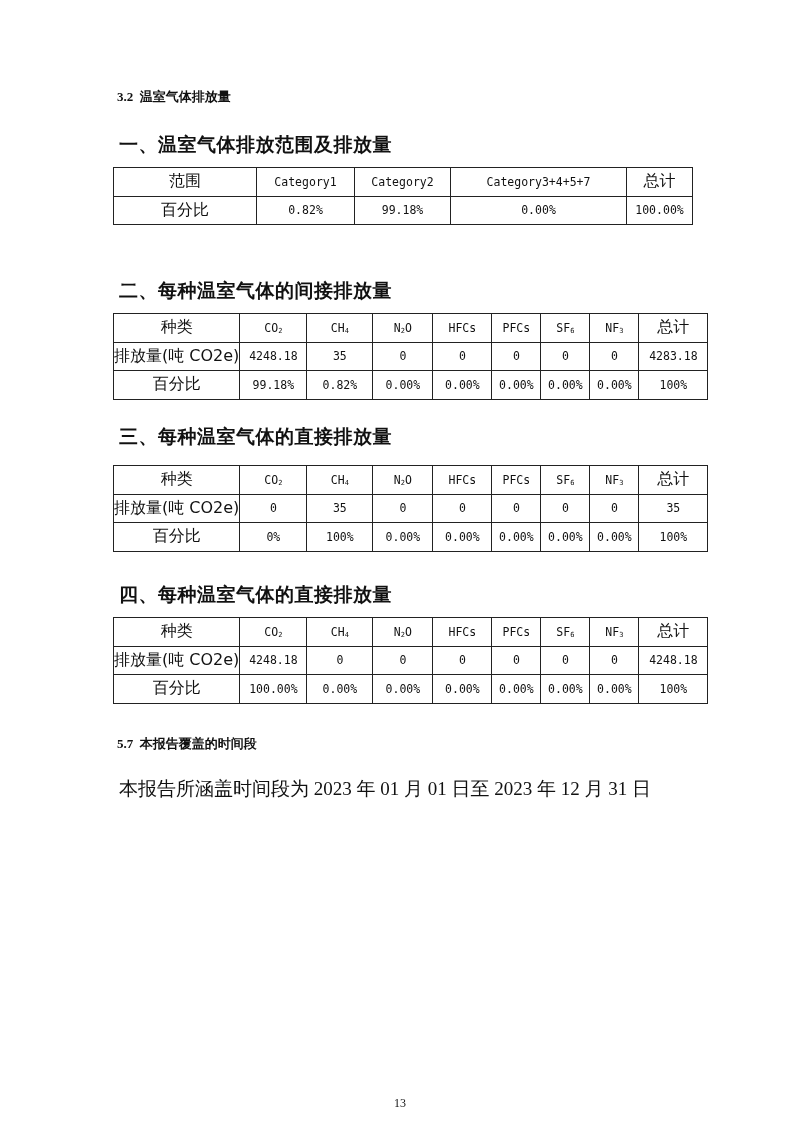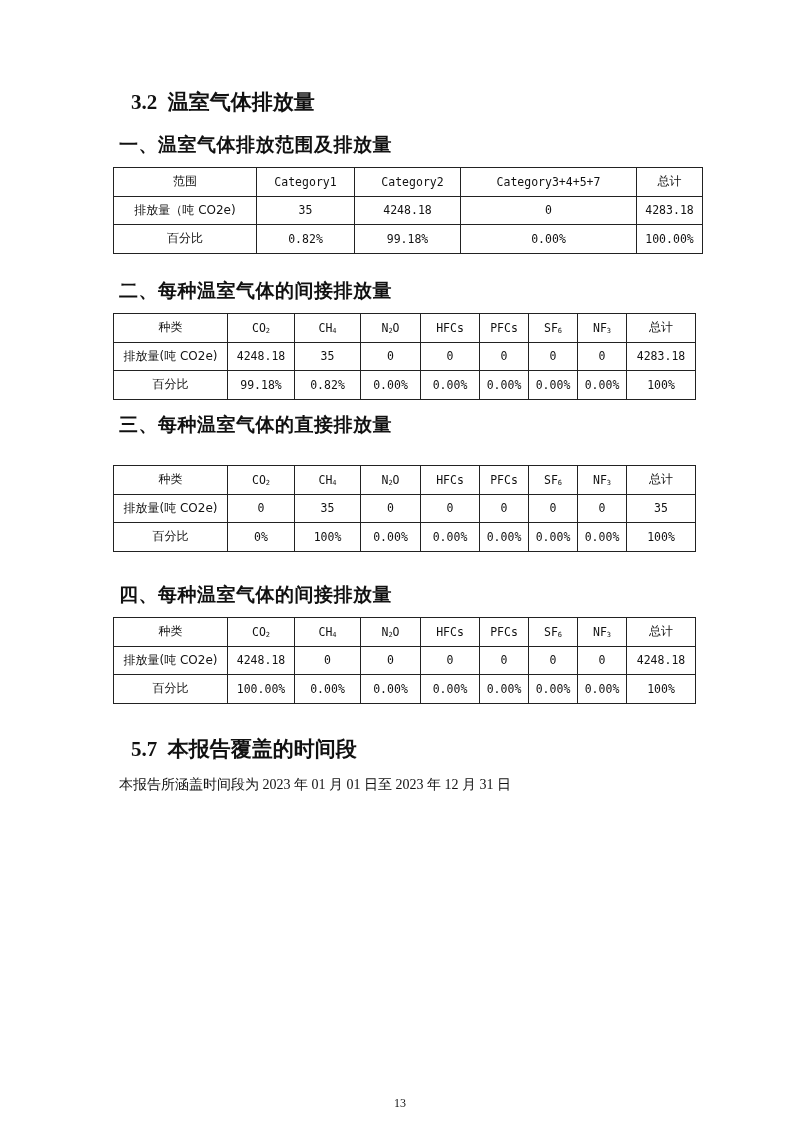--- a/index.html
+++ b/index.html
@@ -1,40 +1,40 @@
 <!DOCTYPE html>
 <html><head>
   <meta charset="utf-8">
   <style>
     html, body { margin: 0; padding: 0; background: #ffffff; }
     body {
       width: 800px; height: 1131px; position: relative; overflow: hidden;
       font-family: "DejaVu Serif", "Liberation Serif", serif; color: #111;
     }
     .heading-num {
-      position: absolute; left: 131px; font-weight: bold; font-size: 21px;
+      position: absolute; left: 117px; font-weight: bold; font-size: 13px;
       font-family: "Liberation Serif", "DejaVu Serif", serif;
     }
     .sub-heading {
       position: absolute; left: 119px; font-size: 19px; font-weight: bold;
       font-family: "DejaVu Sans", "Liberation Sans", sans-serif; letter-spacing: 0.5px;
     }
     table.data {
       position: absolute; left: 113px; border-collapse: collapse;
       font-family: "DejaVu Sans Mono", "Liberation Mono", monospace; font-size: 11.5px;
     }
     table.data td {
       border: 1.3px solid #222; text-align: center; vertical-align: middle;
       padding: 0; height: 27.5px; white-space: nowrap;
     }
     table.data td.label {
-      font-family: "DejaVu Sans", "Liberation Sans", sans-serif; font-size: 12px;
+      font-family: "DejaVu Sans", "Liberation Sans", sans-serif; font-size: 16px;
     }
     .body-text {
-      position: absolute; left: 119px; top: 776px; font-size: 14px;
+      position: absolute; left: 119px; top: 776px; font-size: 19px;
       font-family: "Liberation Serif", "DejaVu Serif", serif;
     }
     .page-number {
       position: absolute; left: 0; width: 800px; text-align: center; top: 1096px;
       font-size: 12px; font-family: "Liberation Serif", "DejaVu Serif", serif;
     }
     sub { font-size: 7px; vertical-align: -1px; }
   </style>
 </head>
 <body>
@@ -43,30 +43,23 @@
   <span>3.2</span>&nbsp;
   <span style="font-family:'DejaVu Sans',sans-serif;">温室气体排放量</span>
 </div>
 
 <div class="sub-heading" style="top:132px;">一、温室气体排放范围及排放量</div>
 <table class="data" style="top:167px;">
   <tbody>
       <tr>
     <td class="label" style="width:142px;">范围</td>
     <td style="width:97px;">Category1</td>
-    <td style="width:95px;padding-left:10px;">Category2</td>
+    <td style="width:95px;">Category2</td>
     <td style="width:175px;">Category3+4+5+7</td>
     <td class="label" style="width:65px;">总计</td>
-  </tr>
-  <tr>
-    <td class="label">排放量（吨 CO2e)</td>
-    <td>35</td>
-    <td>4248.18</td>
-    <td>0</td>
-    <td>4283.18</td>
   </tr>
   <tr>
     <td class="label">百分比</td>
     <td>0.82%</td>
     <td>99.18%</td>
     <td>0.00%</td>
     <td>100.00%</td>
   </tr>
 </tbody>
   </table>
@@ -103,21 +96,21 @@
     <td>0.00%</td>
     <td>0.00%</td>
     <td>0.00%</td>
     <td>0.00%</td>
     <td>0.00%</td>
     <td>100%</td>
   </tr>
 </tbody>
   </table>
 
-<div class="sub-heading" style="top:412px;">三、每种温室气体的直接排放量</div>
+<div class="sub-heading" style="top:424px;">三、每种温室气体的直接排放量</div>
 <table class="data" style="top:465px;">
   <tbody>
       <tr>
     <td class="label" style="width:113px;">种类</td>
     <td style="width:66px;"><span>CO</span><sub>2</sub></td>
     <td style="width:65px;"><span>CH</span><sub>4</sub></td>
     <td style="width:59px;"><span>N</span><sub>2</sub><span>O</span></td>
     <td style="width:58px;">HFCs</td>
     <td style="width:48px;">PFCs</td>
     <td style="width:48px;"><span>SF</span><sub>6</sub></td>
@@ -142,21 +135,21 @@
     <td>0.00%</td>
     <td>0.00%</td>
     <td>0.00%</td>
     <td>0.00%</td>
     <td>0.00%</td>
     <td>100%</td>
   </tr>
 </tbody>
   </table>
 
-<div class="sub-heading" style="top:582px;">四、每种温室气体的间接排放量</div>
+<div class="sub-heading" style="top:582px;">四、每种温室气体的直接排放量</div>
 <table class="data" style="top:617px;">
   <tbody>
       <tr>
     <td class="label" style="width:113px;">种类</td>
     <td style="width:66px;"><span>CO</span><sub>2</sub></td>
     <td style="width:65px;"><span>CH</span><sub>4</sub></td>
     <td style="width:59px;"><span>N</span><sub>2</sub><span>O</span></td>
     <td style="width:58px;">HFCs</td>
     <td style="width:48px;">PFCs</td>
     <td style="width:48px;"><span>SF</span><sub>6</sub></td>

